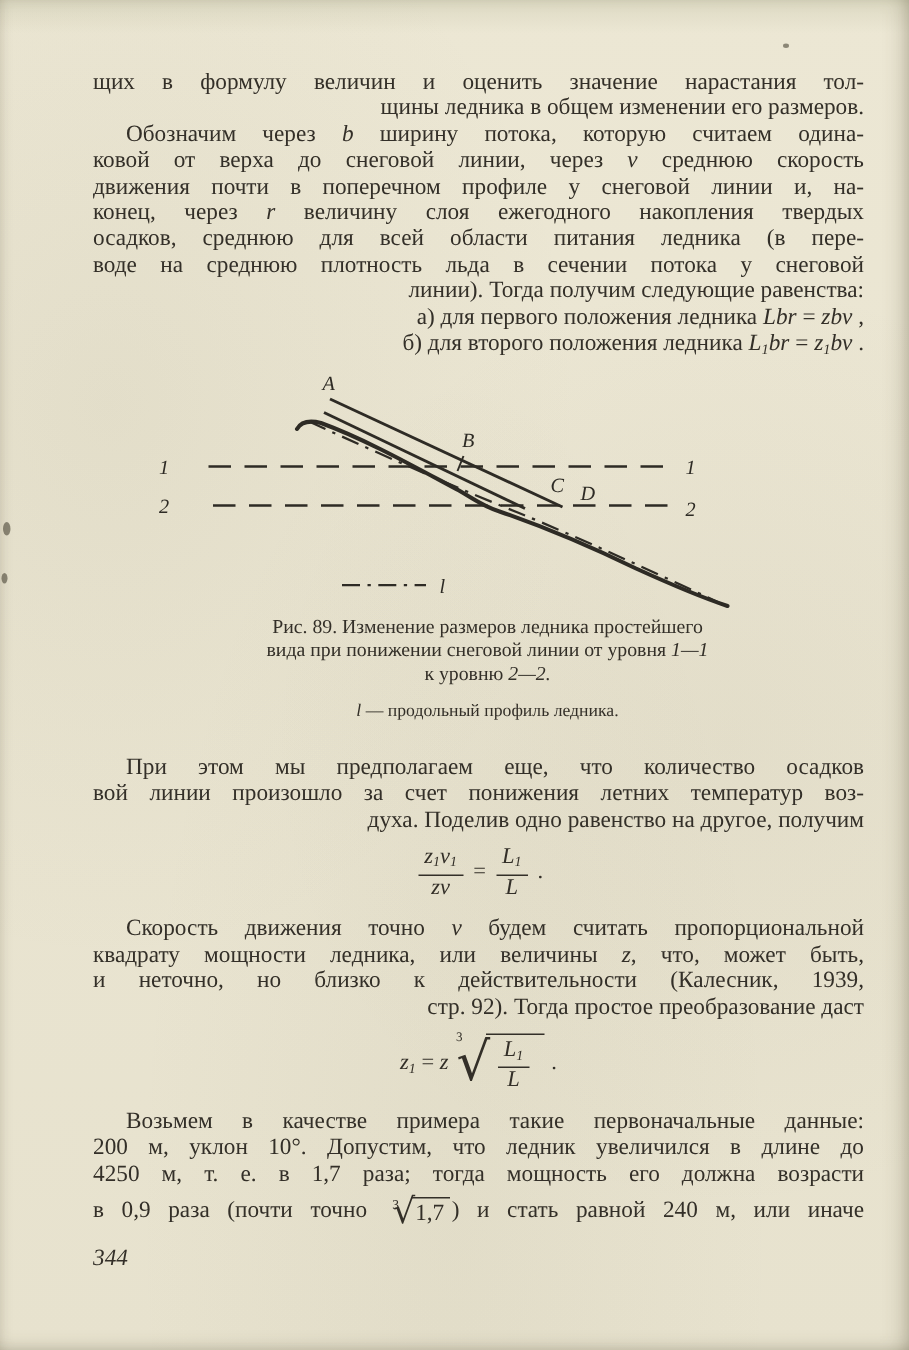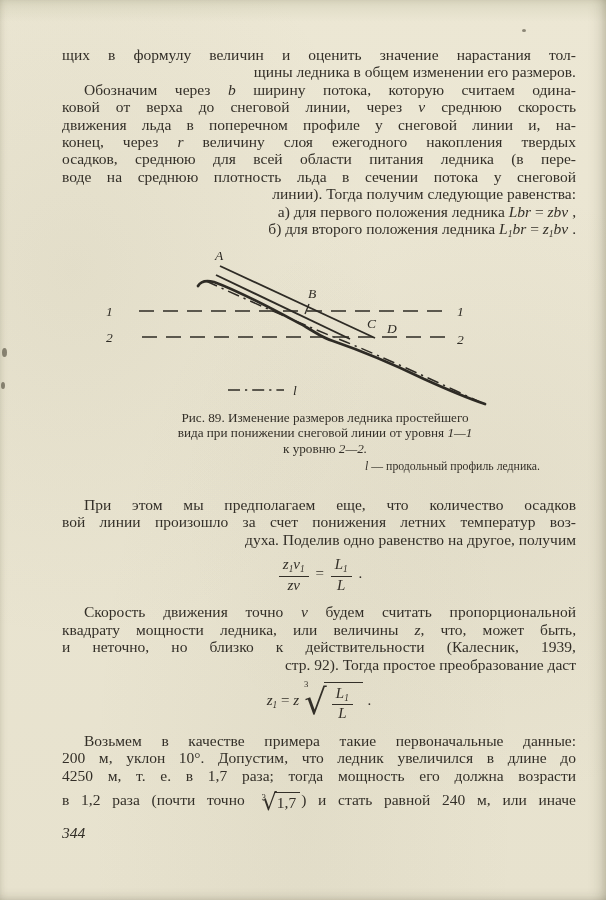--- a/index.html
+++ b/index.html
@@ -31,21 +31,21 @@
   .line.just{text-align:justify;text-align-last:justify;}
   .line.ind{text-indent:22px;}
   .it{font-style:italic;}
   .sb{font-size:0.62em;font-style:italic;vertical-align:-0.28em;letter-spacing:0;}
   .para{margin:0;}
   
   .figure-block{margin:6px 0 22px 0;}
   .fig-svg{display:block;margin-left:32px;}
   .fig-caption{width:430px;margin:2px auto 0 48px;font-size:13.2px;line-height:15.2px;text-align:center;}
   .cap-line{text-align:center;}
-  .cap-small{font-size:11.8px;margin-top:3px;text-align:right;}
+  .cap-small{font-size:11.8px;margin-top:10px;}
   
   .equation{text-align:center;font-size:15px;margin:9px 0 10px 0;line-height:1.15;}
   .frac{display:inline-block;vertical-align:middle;text-align:center;margin:0 3px;}
   .frac .num{display:block;border-bottom:1.3px solid #332f28;padding:0 4px 1px 4px;line-height:1.05;}
   .frac .den{display:block;padding-top:1px;line-height:1.05;}
   .rad{display:inline-flex;align-items:center;white-space:nowrap;vertical-align:middle;margin:0 1px;}
   .rad-idx{font-size:0.58em;align-self:flex-start;transform:translate(4px,-3px);}
   .rad-sign{font-family:"DejaVu Sans",sans-serif;line-height:0.85;font-weight:400;}
   .equation .rad-sign{font-size:2.35em;}
   .line .rad-sign{font-size:1.5em;}
@@ -73,21 +73,21 @@
 
   <div class="textcol">
 
     <div class="para">
         <div class="line just"><span>щих в формулу величин и оценить значение нарастания тол-</span></div>
         <div class="line"><span>щины ледника в общем изменении его размеров.</span></div>
       </div>
     <div class="para">
         <div class="line just ind"><span>Обозначим через </span><span class="it ">b</span><span> ширину потока, которую считаем одина-</span></div>
         <div class="line just"><span>ковой от верха до снеговой линии, через </span><span class="it ">v</span><span> среднюю скорость</span></div>
-        <div class="line just"><span>движения льда в поперечном профиле у снеговой линии и, на-</span></div>
+        <div class="line just"><span>движения почти в поперечном профиле у снеговой линии и, на-</span></div>
         <div class="line just"><span>конец, через </span><span class="it ">r</span><span> величину слоя ежегодного накопления твердых</span></div>
         <div class="line just"><span>осадков, среднюю для всей области питания ледника (в пере-</span></div>
         <div class="line just"><span>воде на среднюю плотность льда в сечении потока у снеговой</span></div>
         <div class="line"><span>линии). Тогда получим следующие равенства:</span></div>
         <div class="line"><span>а) для первого положения ледника </span><span class="it ">Lbr</span><span> = </span><span class="it ">zbv</span><span> ,</span></div>
         <div class="line"><span>б) для второго положения ледника </span><span class="it ">L</span><span class="sb">1</span><span class="it ">br</span><span> = </span><span class="it ">z</span><span class="sb">1</span><span class="it ">bv</span><span> .</span></div>
       </div>
 
     <div class="figure-block">
       <svg class="fig-svg" viewBox="0 0 420 160" width="420" height="160">
@@ -137,21 +137,21 @@
       </div>
     <div class="equation"><span class="it ">z</span><span class="sb">1</span><span> = </span><span class="it ">z</span><span class="rad">
           <span class="rad-idx">3</span>
           <span class="rad-sign">√</span>
           <span class="rad-body"><span class="frac"><span class="num"><span class="it ">L</span><span class="sb">1</span></span><span class="den"><span class="it ">L</span></span></span></span>
         </span><span> .</span></div>
     <div class="para">
         <div class="line just ind"><span>Возьмем в качестве примера такие первоначальные данные:</span></div>
         <div class="line just"><span>200 м, уклон 10°. Допустим, что ледник увеличился в длине до</span></div>
         <div class="line just"><span>4250 м, т. е. в 1,7 раза; тогда мощность его должна возрасти</span></div>
-        <div class="line just tall-line"><span>в 1,2 раза (почти точно </span><span class="rad">
+        <div class="line just tall-line"><span>в 0,9 раза (почти точно </span><span class="rad">
             <span class="rad-idx">3</span>
             <span class="rad-sign">√</span>
             <span class="rad-body"><span>1,7</span></span>
           </span><span>) и стать равной 240 м, или иначе</span></div>
       </div>
 
     <div class="page-number">344</div>
   </div>
 </div>
 

